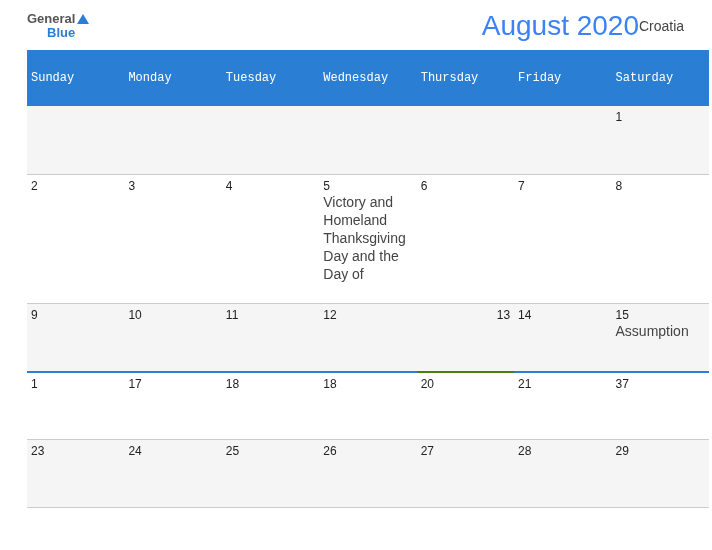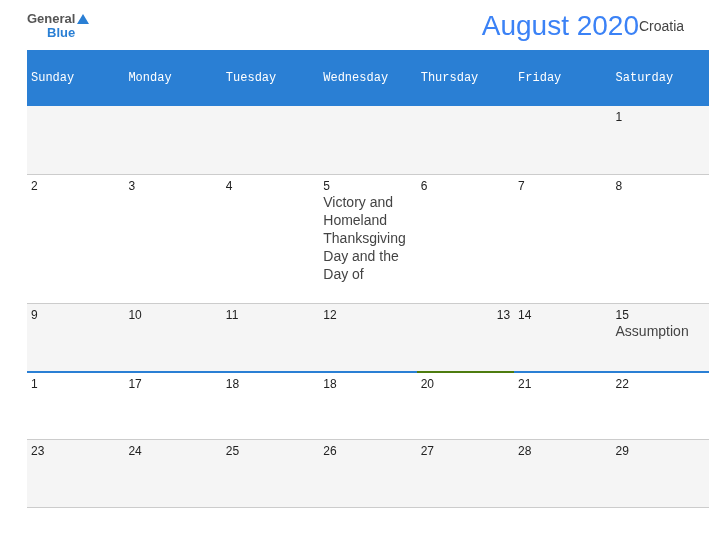--- a/index.html
+++ b/index.html
@@ -235,21 +235,21 @@
         <td>
             <span class="day-num">18</span>
           </td>
         <td>
             <span class="day-num">20</span>
           </td>
         <td>
             <span class="day-num">21</span>
           </td>
         <td>
-            <span class="day-num">22</span>
+            <span class="day-num">37</span>
           </td>
       </tr>
 
       <tr>
         <td>
             <span class="day-num">23</span>
           </td>
         <td>
             <span class="day-num">24</span>
           </td>

